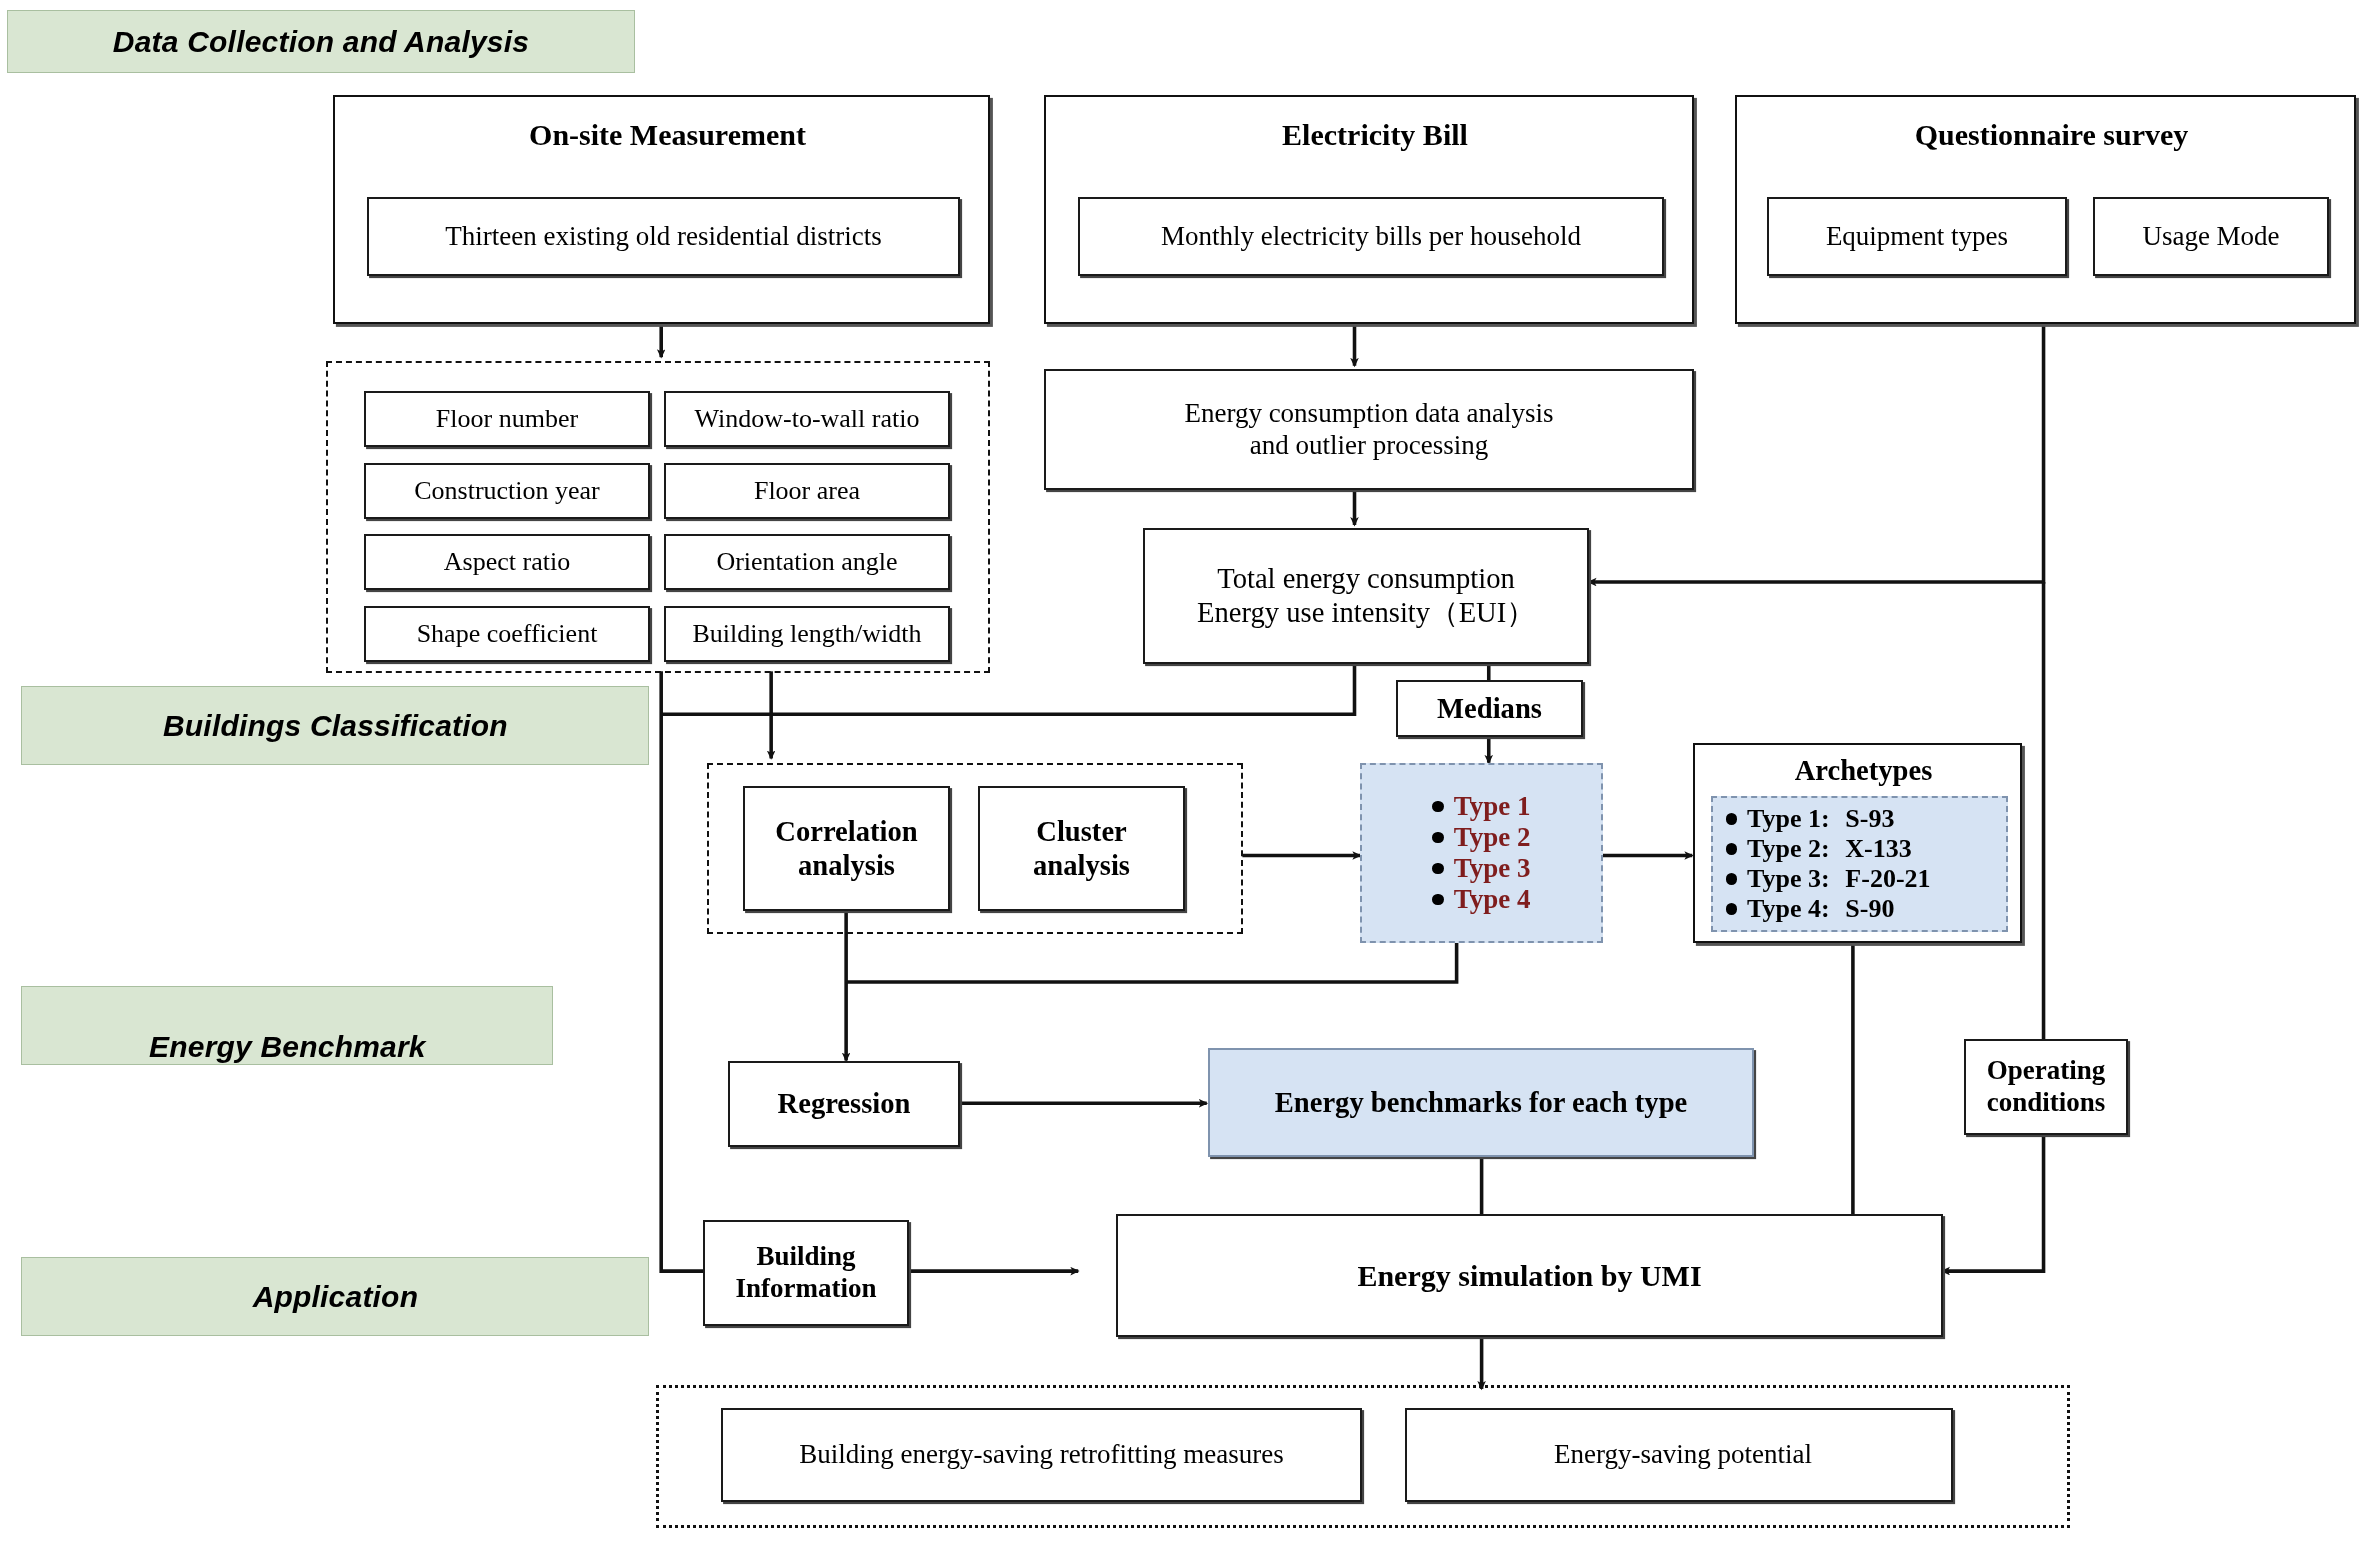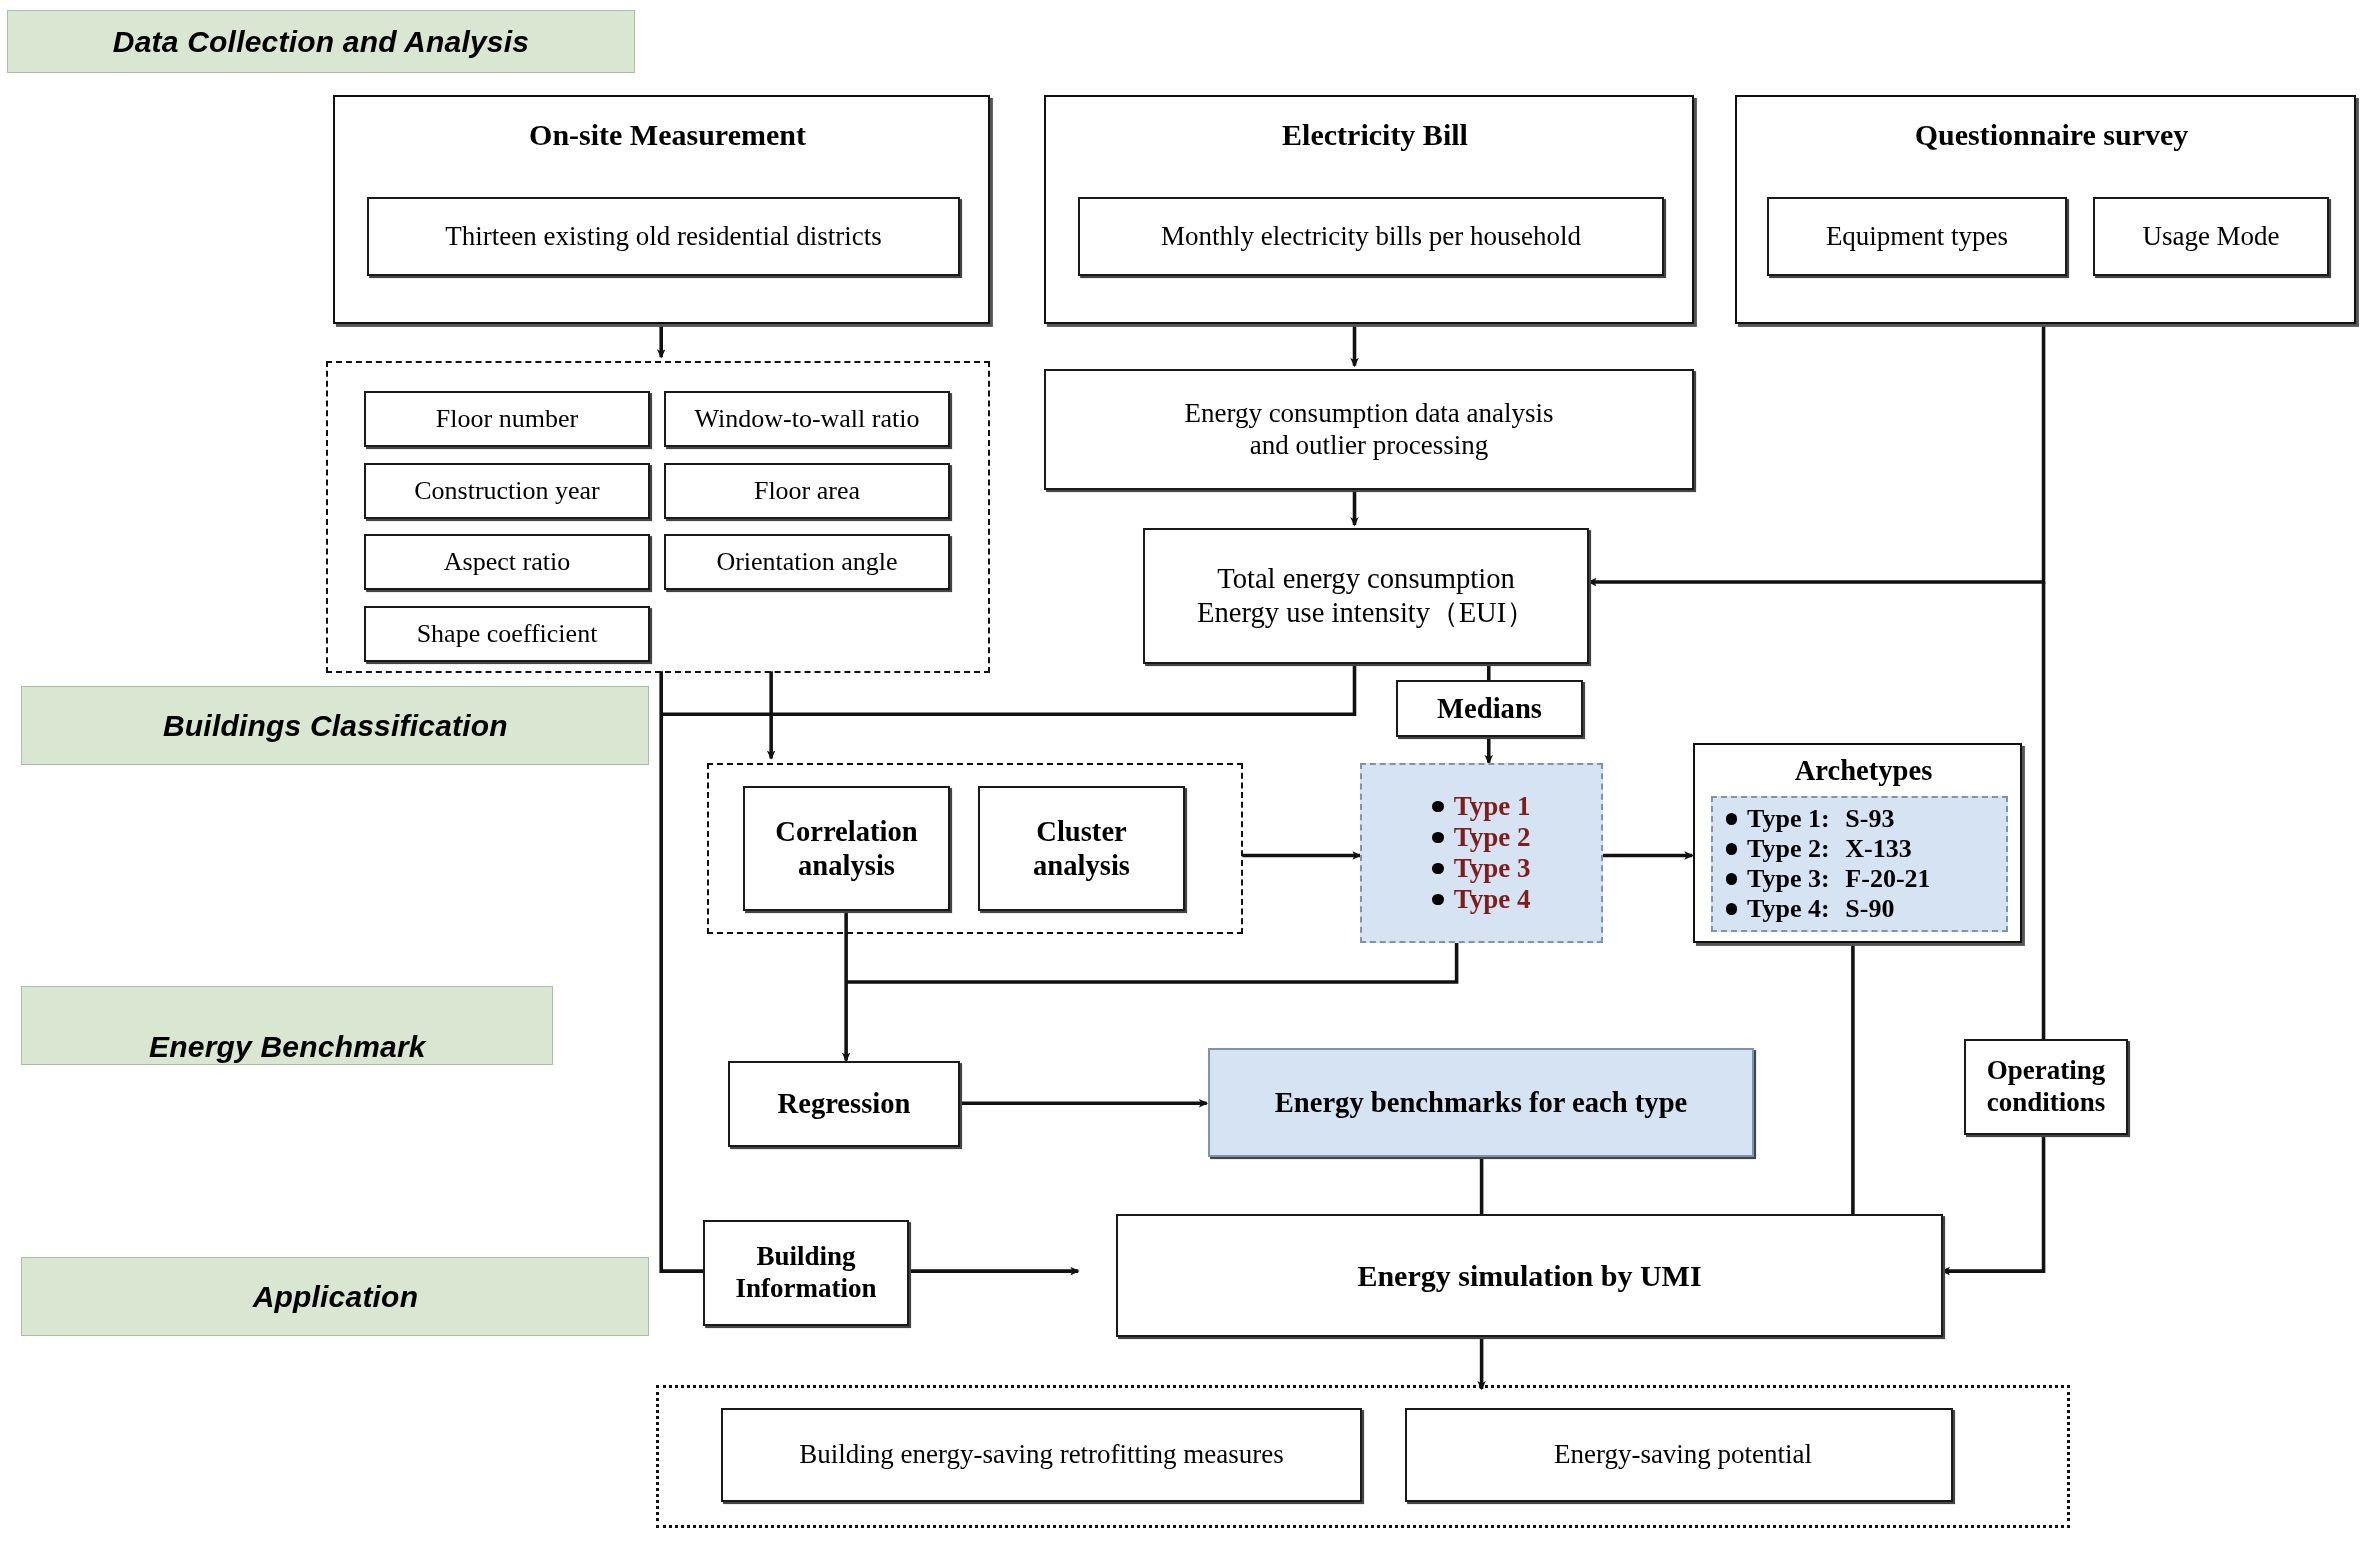--- a/index.html
+++ b/index.html
@@ -157,20 +157,23 @@
   </div>
   <div class="box" style="left:364px;top:534px;width:286px;height:56px;">
     <span class="txt f36">Aspect ratio</span>
   </div>
   <div class="box" style="left:664px;top:534px;width:286px;height:56px;">
     <span class="txt f36">Orientation angle</span>
   </div>
   <div class="box" style="left:364px;top:606px;width:286px;height:56px;">
     <span class="txt f36">Shape coefficient</span>
   </div>
+  <div class="box" style="left:664px;top:606px;width:286px;height:56px;">
+    <span class="txt f36">Building length/width</span>
+  </div>
 
   <div class="box" style="left:1044px;top:369px;width:650px;height:121px;flex-direction:column;">
     <span class="txt f38">Energy consumption data analysis</span>
     <span class="txt f38">and outlier processing</span>
   </div>
 
   <div class="box" style="left:1143px;top:528px;width:446px;height:136px;flex-direction:column;">
     <span class="txt f40">Total energy consumption</span>
     <span class="txt f40">Energy use intensity（EUI）</span>
   </div>

